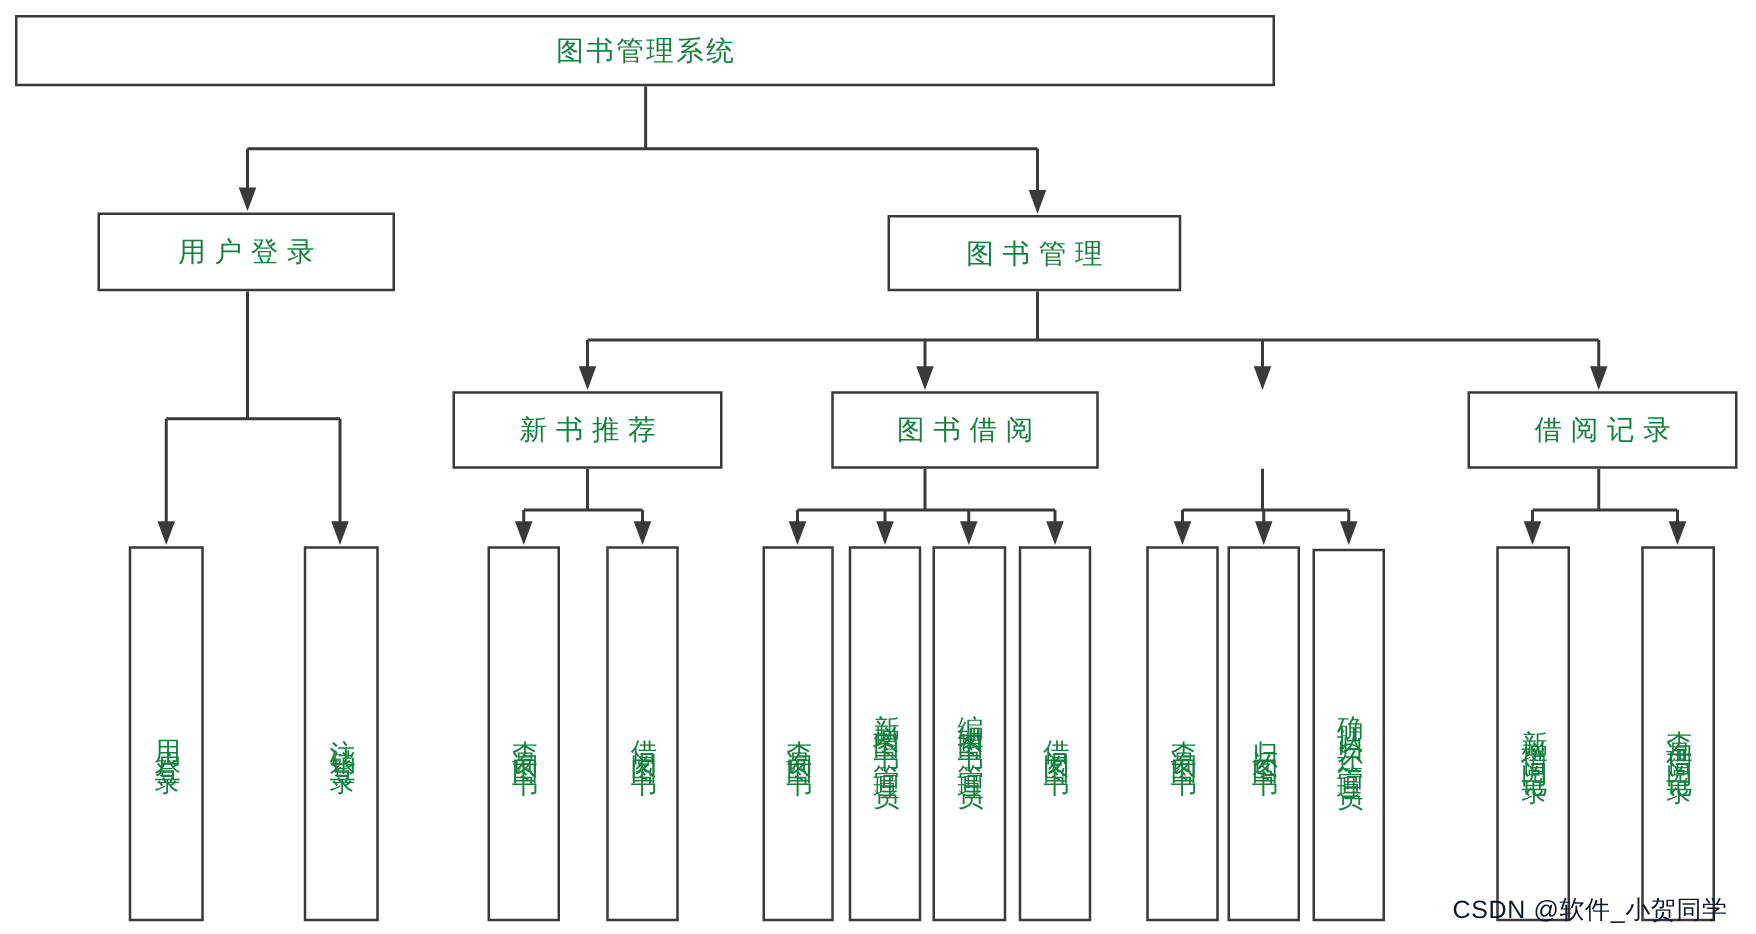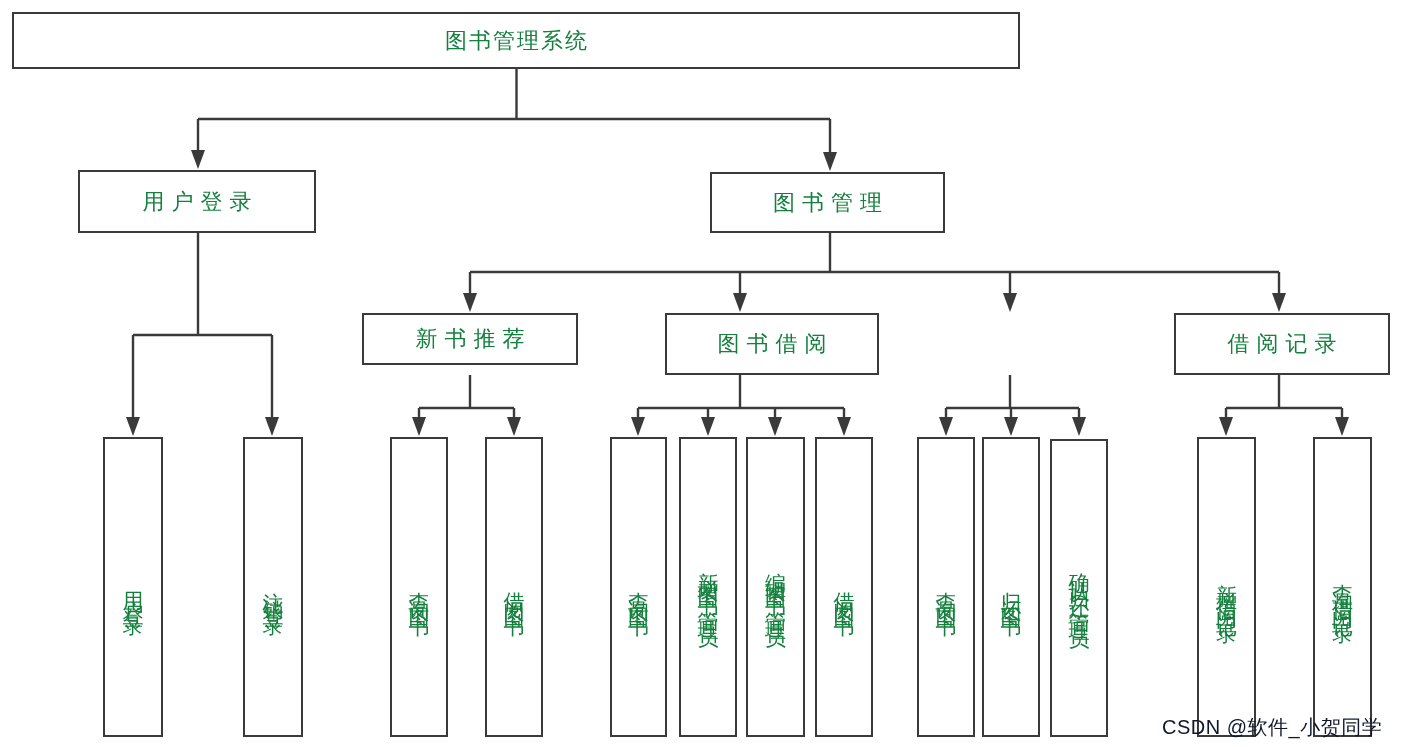--- a/index.html
+++ b/index.html
@@ -97,21 +97,21 @@
       <polygon points="1219,417 1233,417 1226,436"></polygon>
       <polygon points="1335,417 1349,417 1342,436"></polygon>
     </g>
   </svg>
 
   <div class="box root" style="left:12px; top:12px; width:1008px; height:57px;">图书管理系统</div>
 
   <div class="box" style="left:78px; top:170px; width:238px; height:63px;">用户登录</div>
   <div class="box" style="left:710px; top:172px; width:235px; height:61px;">图书管理</div>
 
-  <div class="box" style="left:362px; top:313px; width:216px; height:52px;">新书推荐</div>
+  <div class="box" style="left:362px; top:313px; width:216px; height:62px;">新书推荐</div>
   <div class="box" style="left:635px; top:313px; width:214px; height:62px;margin-left:30px;">图书借阅</div>
   <div class="box" style="left:1174px; top:313px; width:216px; height:62px;">借阅记录</div>
 
   <div class="box vbox" style="left:103px; top:437px; width:60px; height:300px;">用户登录</div>
   <div class="box vbox" style="left:243px; top:437px; width:60px; height:300px;">注销登录</div>
 
   <div class="box vbox" style="left:390px; top:437px; width:58px; height:300px;">查询图书</div>
   <div class="box vbox" style="left:485px; top:437px; width:58px; height:300px;">借阅图书</div>
 
   <div class="box vbox" style="left:610px; top:437px; width:57px; height:300px;">查询图书</div>

